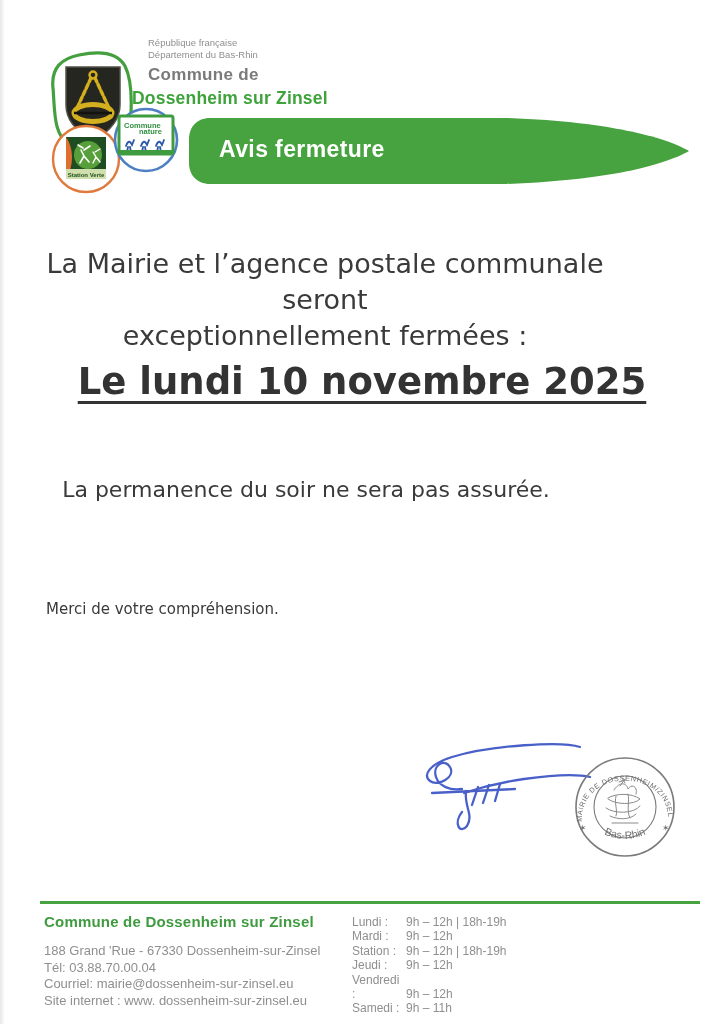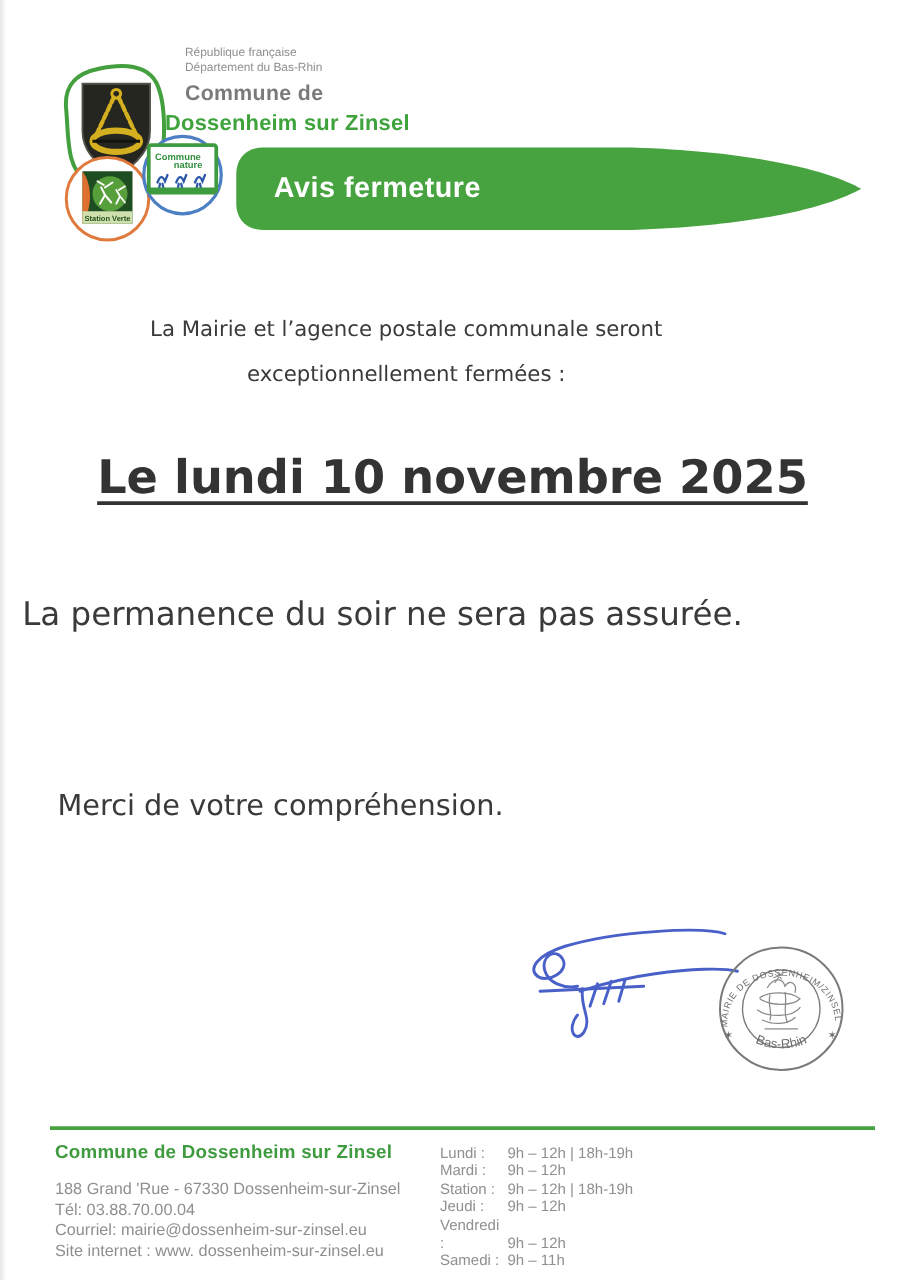--- a/index.html
+++ b/index.html
@@ -17,25 +17,25 @@
   .coa{left:46px;top:50px;width:92px;height:104px;}
   .badge-sv{left:50px;top:120px;width:72px;height:78px;}
   .badge-cn{left:112px;top:105px;width:68px;height:70px;}
   .banner{left:186px;top:117px;width:506px;height:68px;}
   .banner svg{position:absolute;left:0;top:0;}
   .banner-label{position:absolute;left:33px;top:50%;transform:translateY(-54%);
     font-size:23px;font-weight:700;color:#ffffff;letter-spacing:.4px;}
 
   
   .hand{font-family:"DejaVu Sans",sans-serif;color:#3a3a3a;}
-  .intro{left:0;top:246px;width:650px;text-align:center;font-size:17px;line-height:36px;}
+  .intro{left:0;top:246px;width:650px;text-align:center;font-size:27px;line-height:36px;}
   .date-heading{left:0;top:360px;width:724px;text-align:center;font-size:37px;font-weight:700;color:#333333;}
   .date-heading span{text-decoration:underline;text-decoration-thickness:3px;text-underline-offset:7px;}
-  .note{left:0;top:477px;width:612px;text-align:center;font-size:26px;}
-  .thanks{left:46px;top:600px;font-size:23px;margin-top:32px;}
+  .note{left:0;top:477px;width:612px;text-align:center;font-size:22px;}
+  .thanks{left:46px;top:600px;font-size:15px;}
   .signoff{left:392px;top:662px;font-size:21px;line-height:32px;}
 
   .signature{left:412px;top:731px;width:180px;height:110px;}
   .stamp{left:570px;top:752px;width:110px;height:110px;}
   .stamp text{font-family:"Liberation Sans",sans-serif;fill:#6e6e6e;}
 
   
   .rule{left:40px;top:901px;width:660px;height:3px;background:#47a33f;}
   .f-title{left:44px;top:913px;font-size:15px;font-weight:700;color:#3f9b3f;letter-spacing:.2px;}
   .f-contact{left:44px;top:943px;font-size:13px;line-height:16.5px;color:#8f8f8f;}

